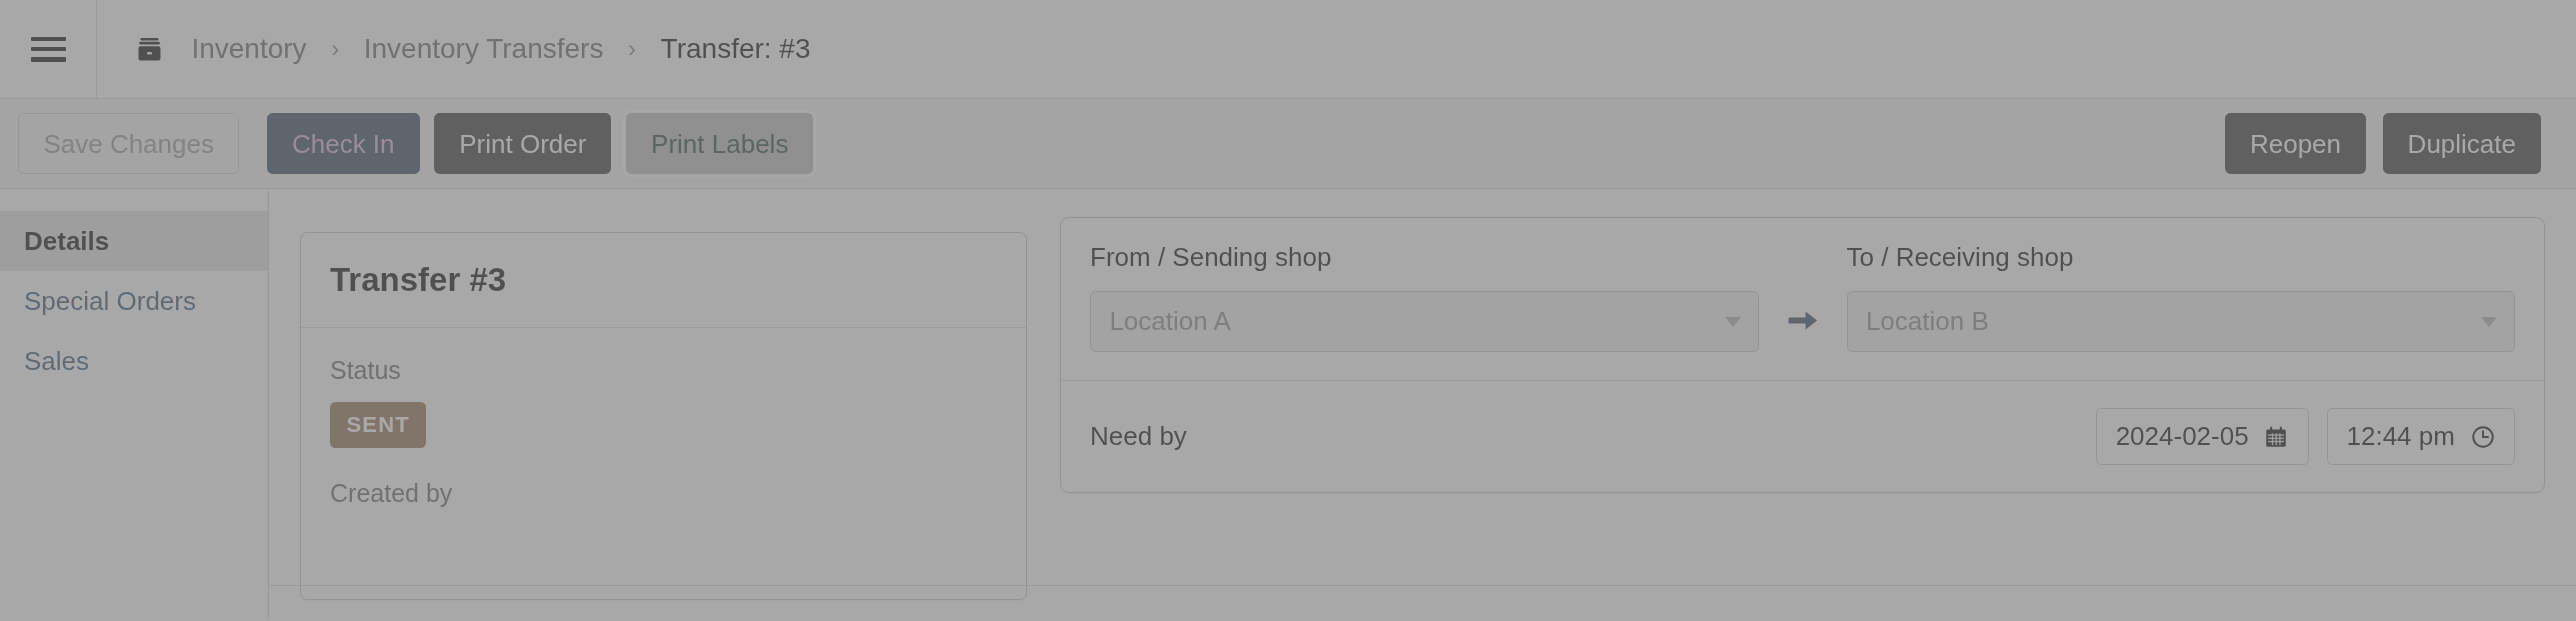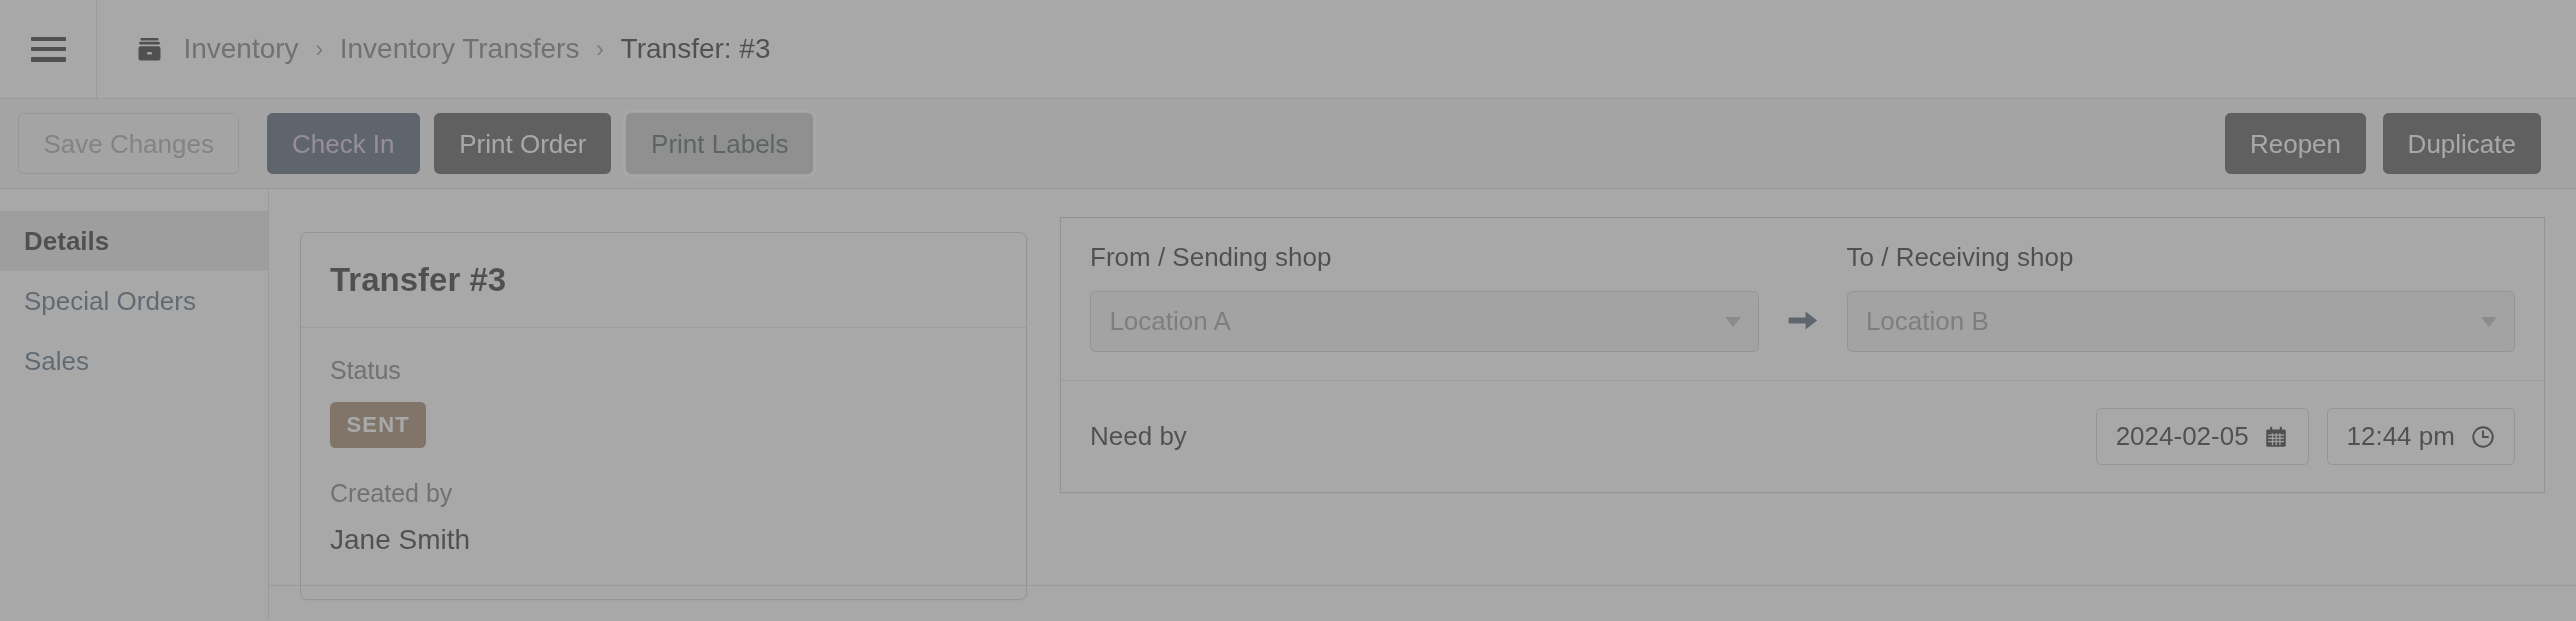--- a/index.html
+++ b/index.html
@@ -54,21 +54,21 @@
   .hamburger-btn .bars i {
     display: block;
     height: 4.6px;
     background: #111111;
     border-radius: 0.9px;
   }
   .breadcrumb {
     display: flex;
     align-items: center;
     padding-left: 37px;
-    gap: 0;
+    gap: 8px;
     font-size: 28px;
   }
   .bc-icon {
     width: 31px;
     height: 31px;
     margin-right: 18.4px;
     display: flex;
     align-items: center;
     justify-content: center;
   }
@@ -240,21 +240,21 @@
   .field-gap { height: 31px; }
   .field-value {
     font-size: 28px;
     color: #111111;
   }
 
   
   .panel {
     flex: 1 1 auto;
     border: 0.9px solid #c6c6c6;
-    border-radius: 0;
+    border-radius: 9px;
     background: #ffffff;
     height: 276px;
     box-sizing: border-box;
     box-shadow: 0 0.9px 1.8px rgba(0,0,0,0.06);
     display: flex;
     flex-direction: column;
   }
   .panel-row-shops {
     padding: 24px 29px 28px 29px;
     border-bottom: 0.9px solid #dddddd;
@@ -412,21 +412,20 @@
 
       <div class="card">
         <div class="card-head">
           <h1 class="card-title">Transfer #3</h1>
         </div>
         <div class="card-body">
           <div class="field-label">Status</div>
           <span class="badge">SENT</span>
           <div class="field-gap"></div>
           <div class="field-label">Created by</div>
-          <div class="field-value">Jane Smith</div>
         </div>
       </div>
 
       <div class="panel">
 
         <div class="panel-row-shops">
           <div class="shops-grid">
 
             <div class="shop-col">
               <div class="shop-label">From / Sending shop</div>

